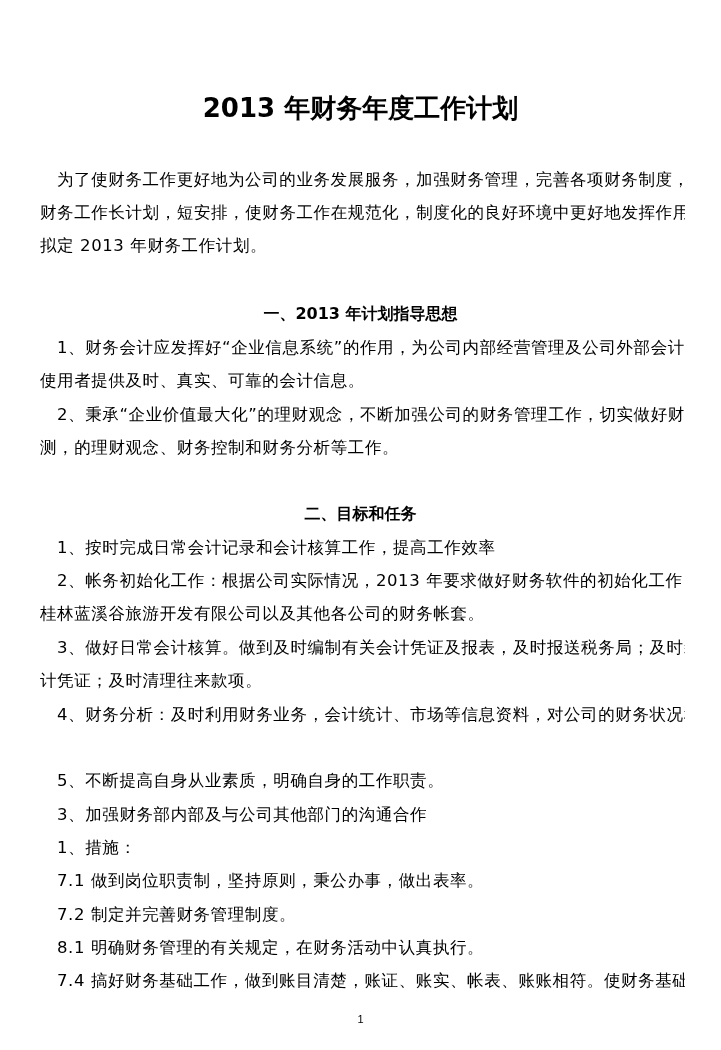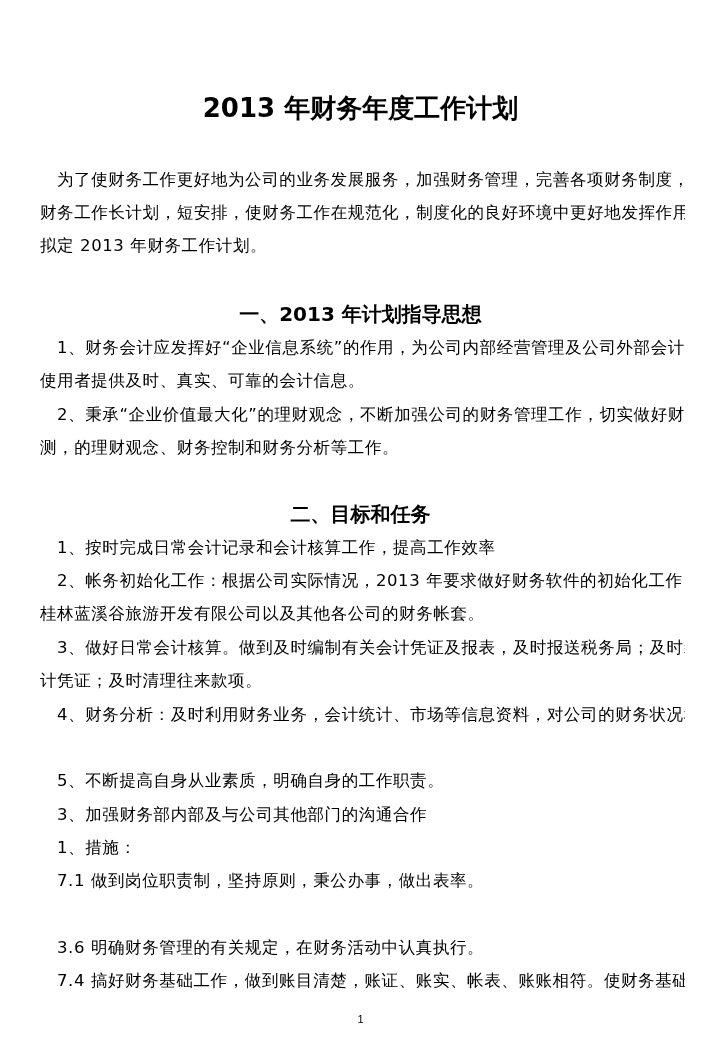--- a/index.html
+++ b/index.html
@@ -14,21 +14,21 @@
     font-size: 26px; font-weight: bold; letter-spacing: 0px; line-height: 40px;
   }
   .line {
     position: absolute; left: 40px; width: 645px;
     font-size: 16.5px; line-height: 22px; white-space: nowrap; overflow: hidden;
     letter-spacing: 0.6px;
   }
   .indent { left: 57px; width: 628px; }
   .heading {
     position: absolute; left: 0; width: 721px; text-align: center;
-    font-size: 20px; font-weight: bold; line-height: 22px;
+    font-size: 16px; font-weight: bold; line-height: 22px;
   }
   .pagenum {
     position: absolute; left: 0; top: 1005px; width: 721px; text-align: center;
     font-size: 11px; font-family: "Liberation Sans", sans-serif;
   }
 </style>
 </head>
 <body>
 
 <div class="page">
@@ -48,17 +48,18 @@
   <div class="line indent" style="top:529px">1、按时完成日常会计记录和会计核算工作，提高工作效率</div>
   <div class="line indent" style="top:562px">2、帐务初始化工作：根据公司实际情况，2013 年要求做好财务软件的初始化工作，建立</div>
   <div class="line" style="top:595px">桂林蓝溪谷旅游开发有限公司以及其他各公司的财务帐套。</div>
   <div class="line indent" style="top:629px">3、做好日常会计核算。做到及时编制有关会计凭证及报表，及时报送税务局；及时装订会</div>
   <div class="line" style="top:662px">计凭证；及时清理往来款项。</div>
   <div class="line indent" style="top:696px">4、财务分析：及时利用财务业务，会计统计、市场等信息资料，对公司的财务状况和经营</div>
   <div class="line indent" style="top:762px">5、不断提高自身从业素质，明确自身的工作职责。</div>
   <div class="line indent" style="top:796px">3、加强财务部内部及与公司其他部门的沟通合作</div>
   <div class="line indent" style="top:829px">1、措施：</div>
   <div class="line indent" style="top:862px">7.1 做到岗位职责制，坚持原则，秉公办事，做出表率。</div>
-  <div class="line indent" style="top:929px">3.6 明确财务管理的有关规定，在财务活动中认真执行。</div>
+  <div class="line indent" style="top:896px">7.2 制定并完善财务管理制度。</div>
+  <div class="line indent" style="top:929px">8.1 明确财务管理的有关规定，在财务活动中认真执行。</div>
   <div class="line indent" style="top:962px">7.4 搞好财务基础工作，做到账目清楚，账证、账实、帐表、账账相符。使财务基础工作在</div>
 
   <div class="pagenum">1</div>
 </div>
 
 </body></html>

